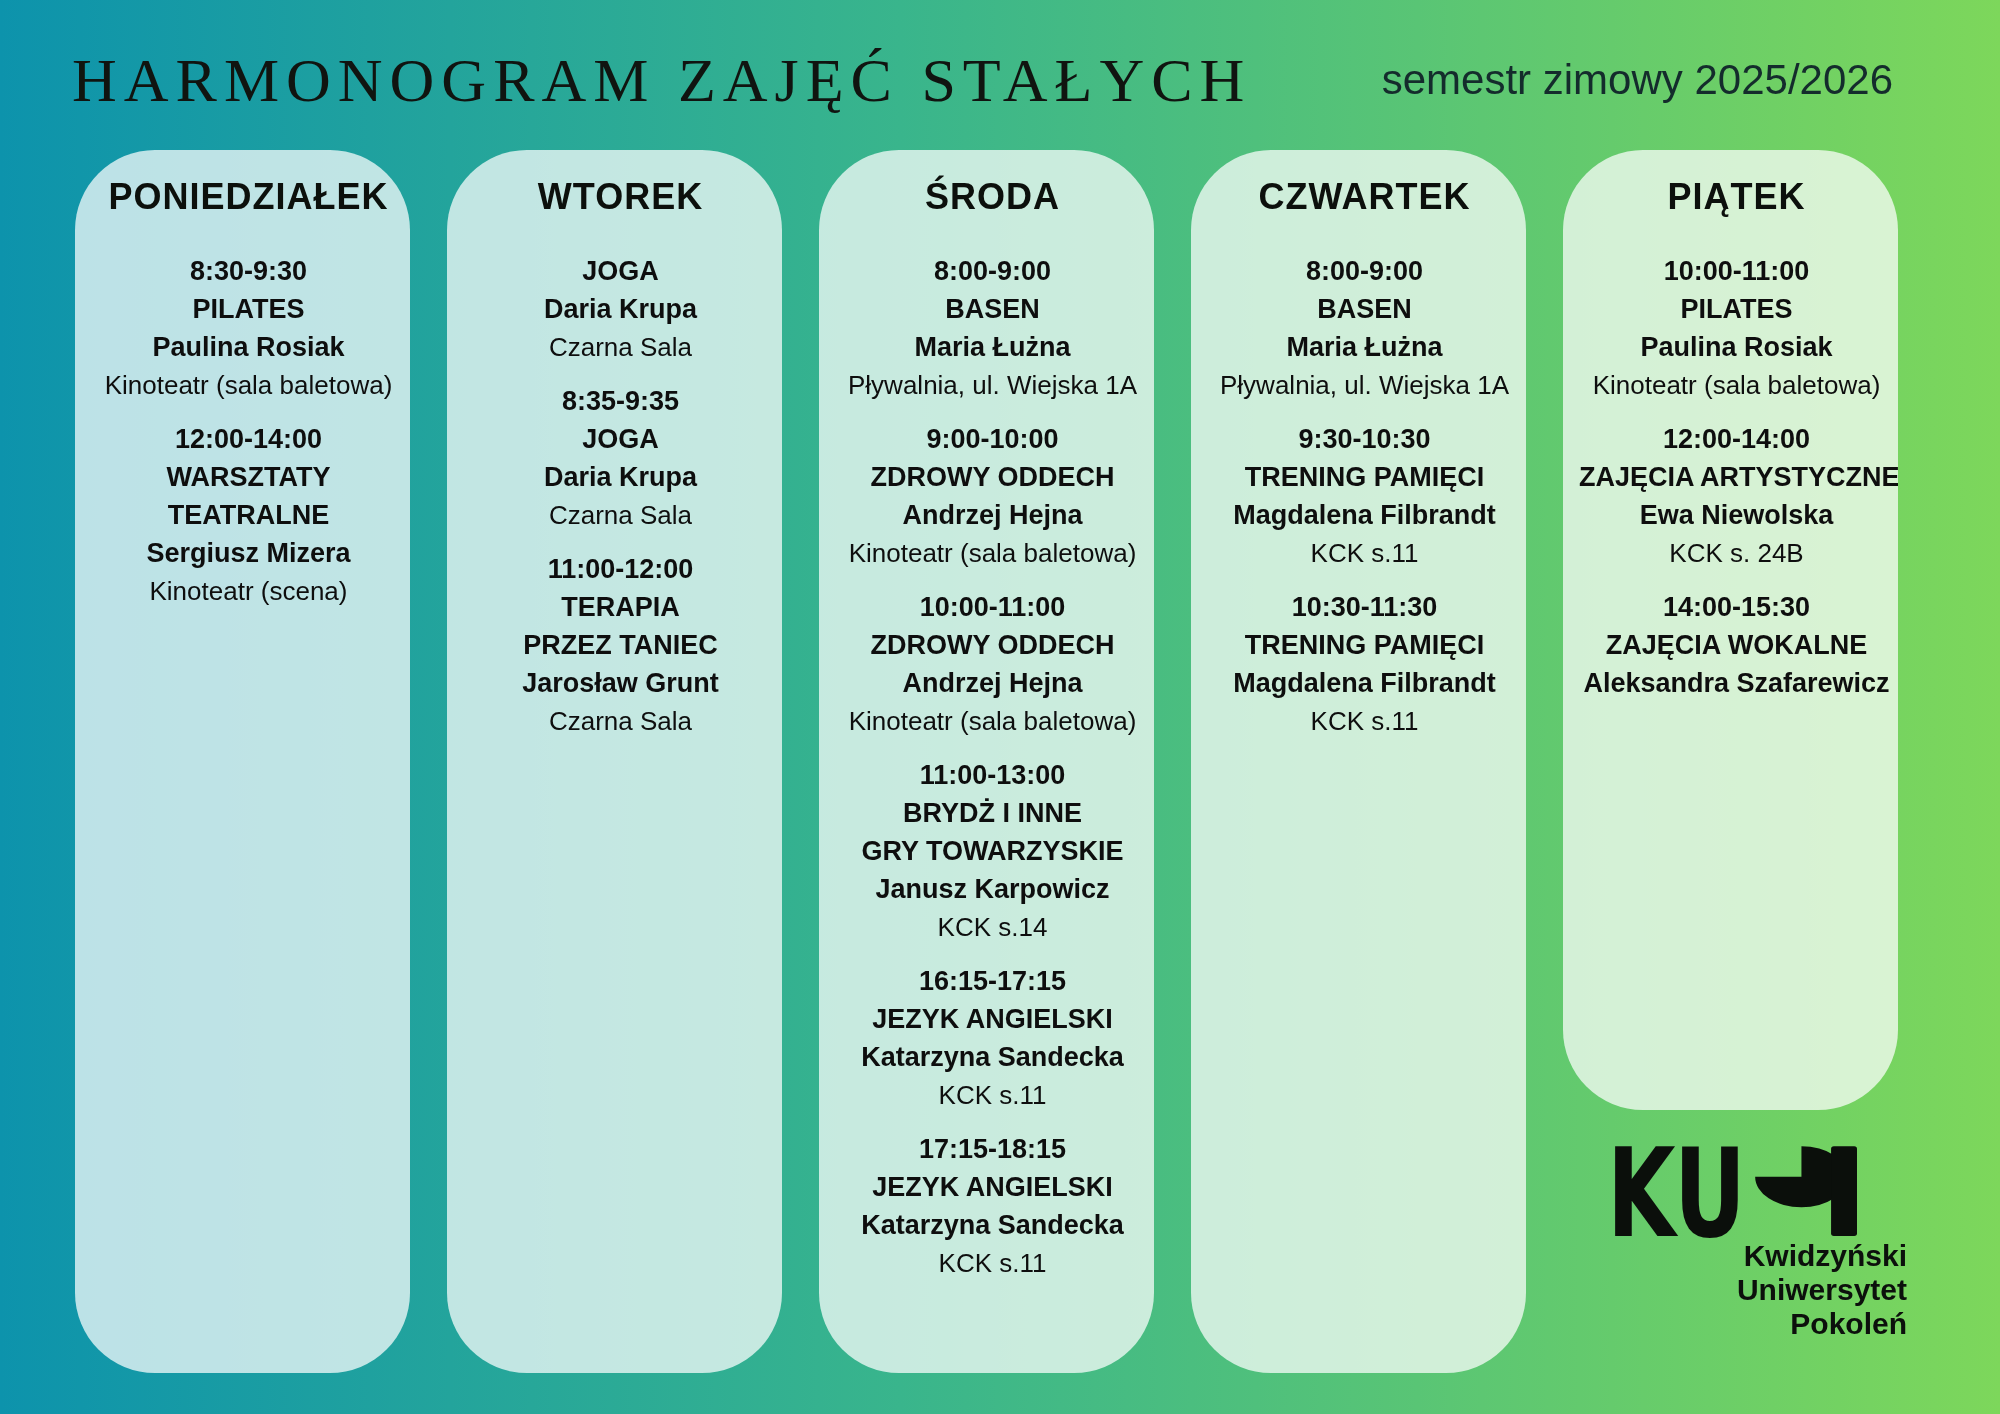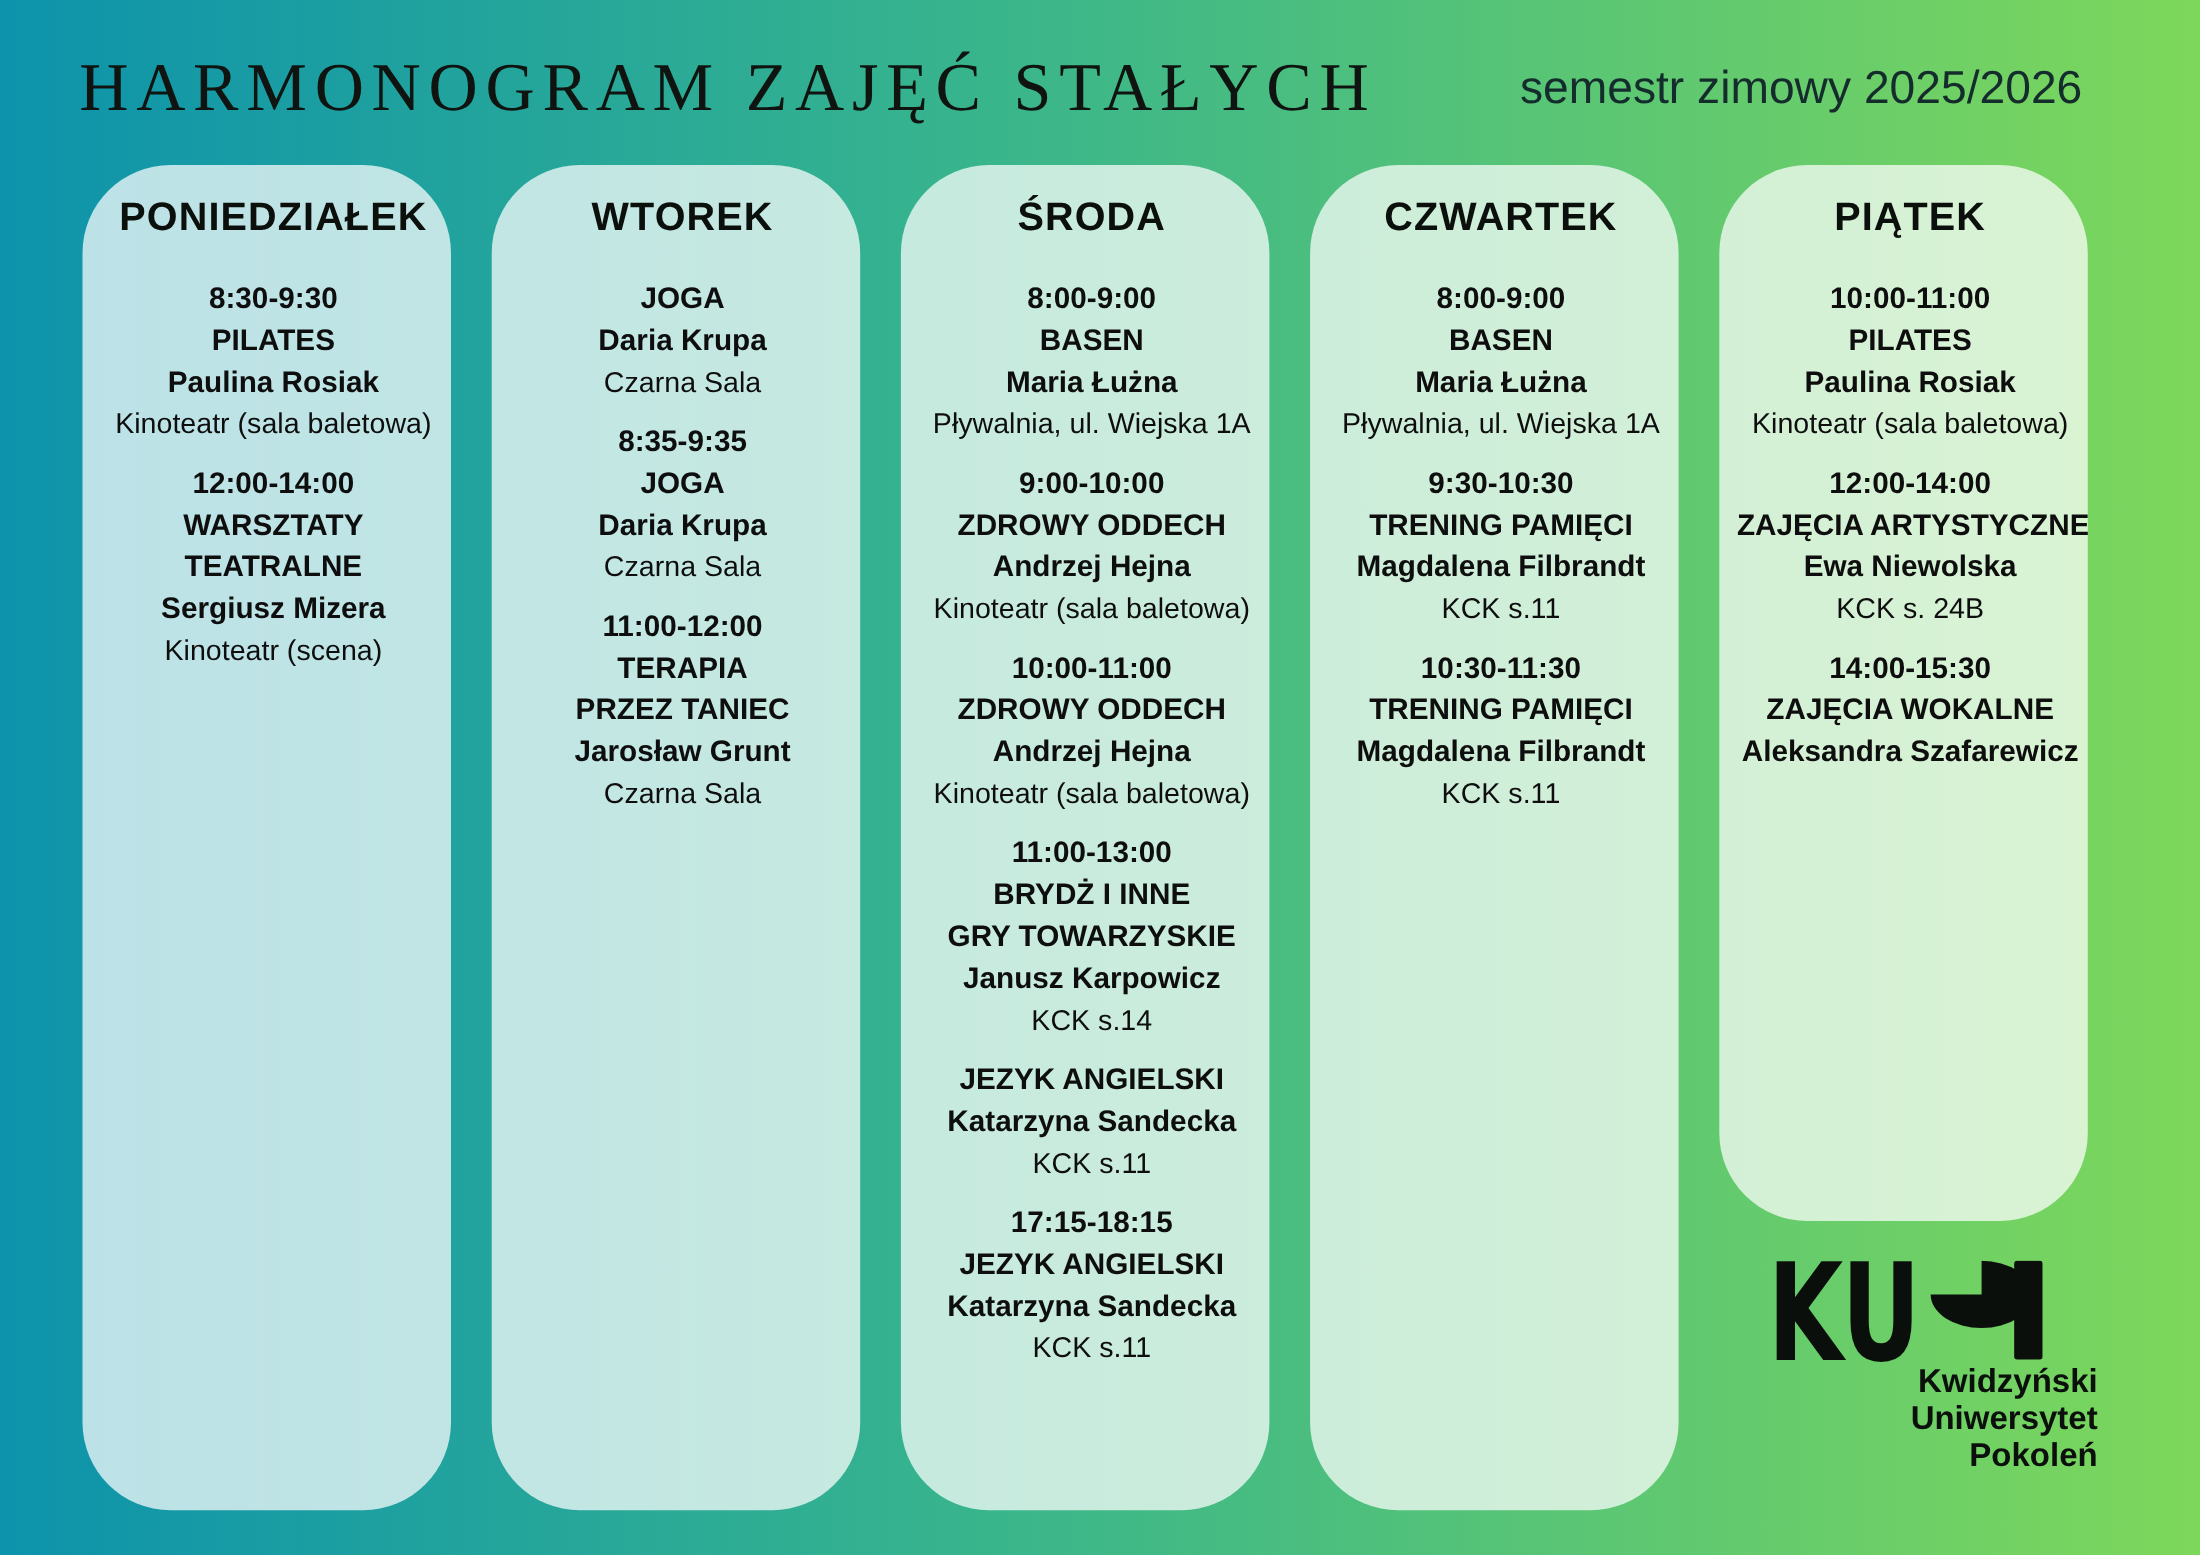--- a/index.html
+++ b/index.html
@@ -170,20 +170,21 @@
           <div class="location">Kinoteatr (sala baletowa)</div>
         </article>
         <article class="event">
           <div class="time">11:00-13:00</div>
           <div class="activity">BRYDŻ I INNE
 GRY TOWARZYSKIE</div>
           <div class="instructor">Janusz Karpowicz</div>
           <div class="location">KCK s.14</div>
         </article>
         <article class="event">
+          <div class="time">16:15-17:15</div>
           <div class="activity">JEZYK ANGIELSKI</div>
           <div class="instructor">Katarzyna Sandecka</div>
           <div class="location">KCK s.11</div>
         </article>
         <article class="event">
           <div class="time">17:15-18:15</div>
           <div class="activity">JEZYK ANGIELSKI</div>
           <div class="instructor">Katarzyna Sandecka</div>
           <div class="location">KCK s.11</div>
         </article>

